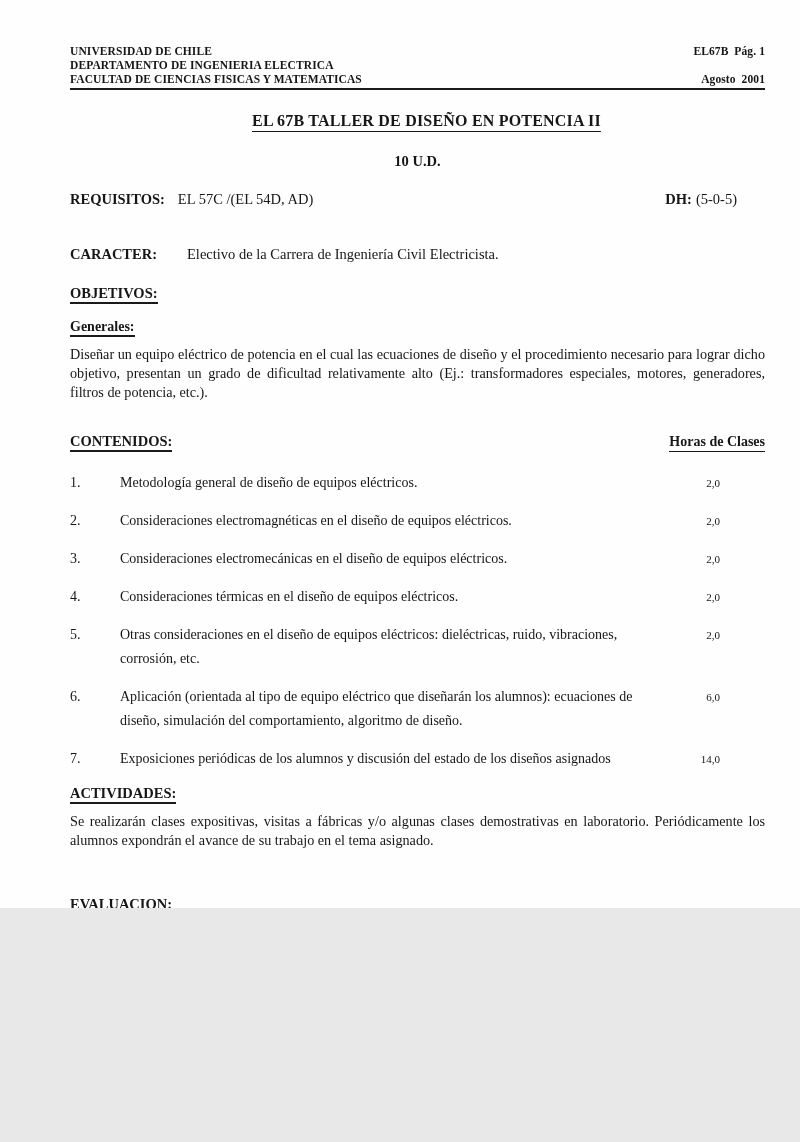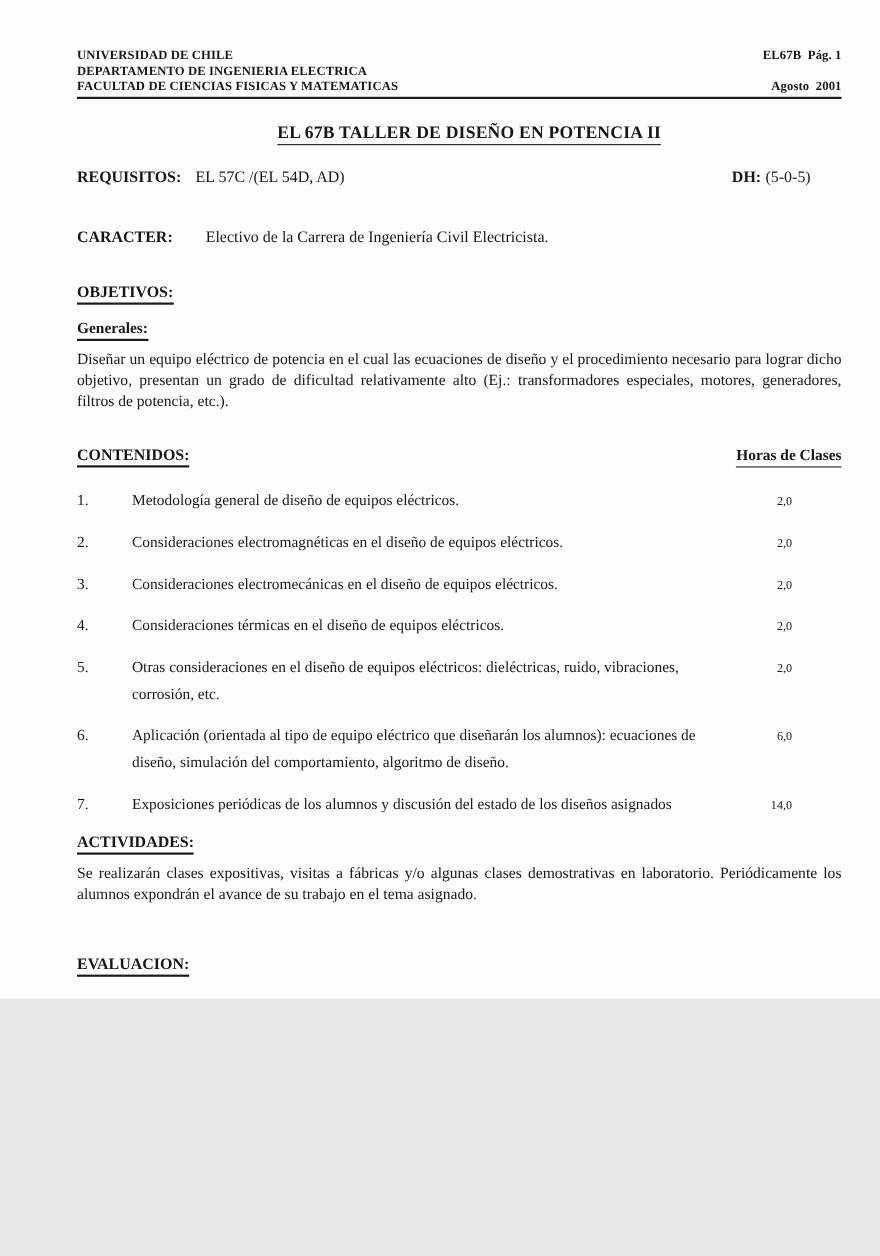--- a/index.html
+++ b/index.html
@@ -39,21 +39,21 @@
   .lbl { font-weight: bold; }
   .req-val { margin-left: 13px; }
   .dh { margin-right: 28px; }
   .dh-val { font-weight: normal; margin-left: 4px; }
   .car-row { margin-top: 38px; font-size: 14.5px; }
   .car-val { margin-left: 30px; }
 
   
   .sec { font-weight: bold; font-size: 14.5px; margin-top: 0; }
   .sec .u { border-bottom: 2px solid #1a1a1a; padding-bottom: 1px; }
-  .sec-objetivos { margin-top: 33px; }
+  .sec-objetivos { margin-top: 22px; }
   .sub-generales { margin-top: 17px; font-size: 14px; }
   .para { font-size: 14.2px; line-height: 19px; text-align: justify; margin-top: 10px; width: 695px; }
 
   
   .cont-row { display: flex; justify-content: space-between; align-items: baseline; margin-top: 31px; }
   .hours-head { font-weight: bold; font-size: 14px; border-bottom: 1.8px solid #1a1a1a; padding-bottom: 1px; }
   .items { margin-top: 19px; }
   .item { display: flex; font-size: 14px; line-height: 24px; margin-bottom: 14px; }
   .item .num { flex: 0 0 50px; }
   .item .txt { flex: 0 0 548px; }
@@ -78,20 +78,21 @@
     <div class="hdr-right">
       <div>EL67B  Pág. 1</div>
       <div>Agosto  2001</div>
     </div>
   </div>
 
   <div class="title-wrap">
     <span class="title">EL 67B TALLER DE DISEÑO EN POTENCIA II</span>
   </div>
 
+  <div class="ud">10 U.D.</div>
 
   <div class="req-row">
     <div>
       <span class="lbl">REQUISITOS:</span><span class="req-val">EL 57C /(EL 54D, AD)</span>
     </div>
     <div class="dh">
       <span class="lbl">DH:</span><span class="dh-val">(5-0-5)</span>
     </div>
   </div>
 

